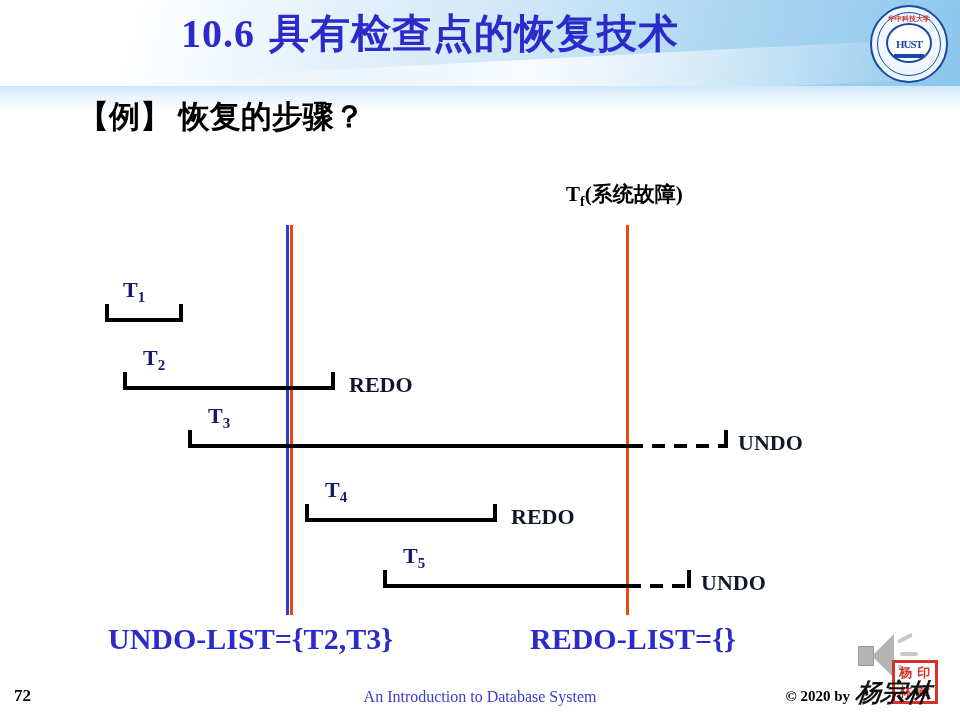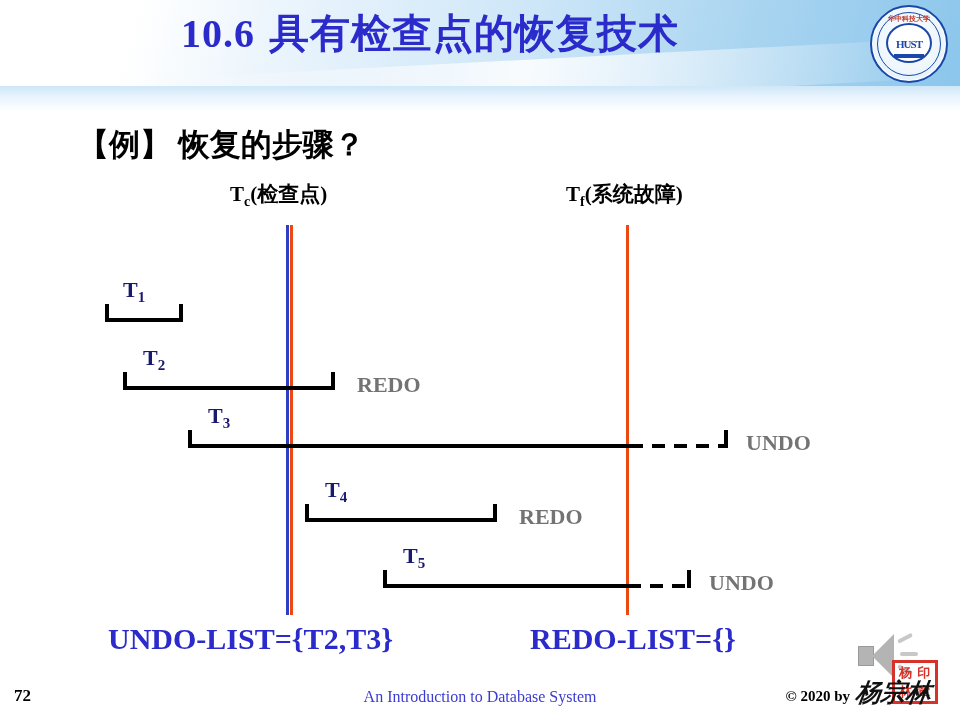--- a/index.html
+++ b/index.html
@@ -55,21 +55,21 @@
     position:absolute;left:22px;right:22px;bottom:23px;height:4px;background:#1a48a8;
   }
   .logo .topcn{
     position:absolute;left:0;right:0;top:7px;text-align:center;
     font-size:7px;color:#c0392b;font-weight:bold;
   }
 
   
   .example-head{
     position:absolute;left:78px;top:96px;
-    font-size:31px;font-weight:bold;color:#000000;white-space:nowrap;margin-top:28px;
+    font-size:31px;font-weight:bold;color:#000000;white-space:nowrap;
   }
 
   
   .diagram{position:absolute;left:0;top:0;width:960px;height:720px;}
   .axis-label{
     position:absolute;font-size:21px;font-weight:bold;color:#000;white-space:nowrap;
   }
   .axis-label sub{font-size:14px;}
 
   .vline-blue{
@@ -89,23 +89,22 @@
     background:repeating-linear-gradient(to right,#000 0 13px,transparent 13px 22px);
   }
   .txn .tickL{position:absolute;left:0;bottom:0;width:4px;height:18px;background:#000;}
   .txn .tickR{position:absolute;bottom:0;width:4px;height:18px;background:#000;}
   .txn .tname{
     position:absolute;bottom:16px;font-size:22px;font-weight:bold;color:#191970;
     white-space:nowrap;
   }
   .txn .tname sub{font-size:15px;}
   .txn .action{
-    position:absolute;bottom:-8px;font-size:22px;font-weight:bold;color:#737373;
-    white-space:nowrap;
-    margin-left:8px;
+    position:absolute;bottom:-8px;font-size:22px;font-weight:bold;color:#0f172a;
+    white-space:nowrap;
   }
   .action-cn{
     position:absolute;font-size:24px;font-weight:bold;color:#000;white-space:nowrap;
   }
 
   
   .list-line{
     position:absolute;top:622px;font-size:30px;font-weight:bold;color:#2b2bcc;
     white-space:nowrap;
   }
@@ -168,23 +167,20 @@
   <div class="topcn">华中科技大学</div>
   <div class="inner"></div>
   <div class="mark">HUST</div>
   <div class="bar"></div>
 </div>
 
 <div class="example-head">【例】 恢复的步骤？</div>
 
 <div class="diagram">
 
-  <div class="axis-label" style="left:230px;top:180px;">
-    <span>T</span><sub>c</sub><span>(检查点)</span>
-  </div>
 
   <div class="axis-label" style="left:566px;top:180px;">
     <span>T</span><sub>f</sub><span>(系统故障)</span>
   </div>
 
   <div class="vline-blue"></div>
   <div class="vline-red-c"></div>
   <div class="vline-red-f"></div>
 
   <div class="txn" style="left:105px;top:322px;width:78px;">

